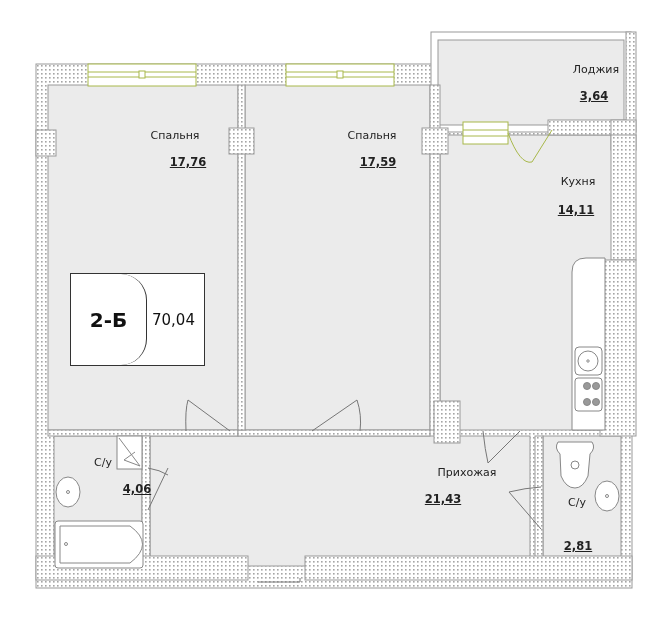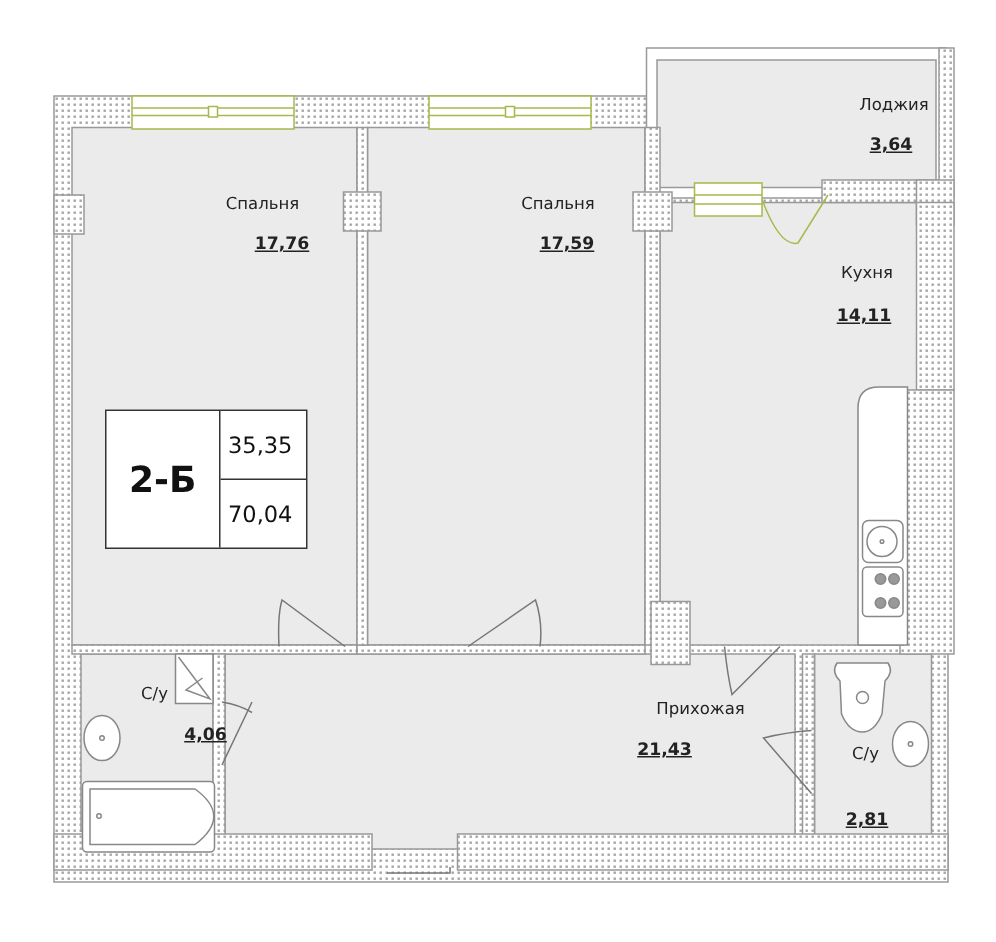--- a/index.html
+++ b/index.html
@@ -1,21 +1,21 @@
 <!DOCTYPE html>
 <html><head>
 <meta charset="utf-8">
 <style>
   html,body{margin:0;padding:0;background:#fff;}
   body{width:664px;height:628px;position:relative;overflow:hidden;font-family:"DejaVu Sans","Liberation Sans",sans-serif;}
   svg{position:absolute;left:0;top:0;}
   .lbl{position:absolute;font-size:11px;color:#222;white-space:nowrap;transform:translateX(-50%);}
   .area{position:absolute;font-size:11.5px;font-weight:bold;color:#222;text-decoration:underline;white-space:nowrap;transform:translateX(-50%);}
   .legend{position:absolute;left:70px;top:273px;width:135px;height:93px;border:1.5px solid #333;background:#fff;display:flex;box-sizing:border-box;}
-  .legend .code{width:75px;border-right:1.5px solid #333;display:flex;align-items:center;justify-content:center;font-weight:bold;font-size:24px;color:#111;}
+  .legend .code{width:75px;border-right:1.5px solid #333;display:flex;align-items:center;justify-content:center;font-weight:bold;font-size:20px;color:#111;border-radius:26px;}
   .legend .vals{flex:1;display:flex;flex-direction:column;}
   .legend .vals div{flex:1;border-bottom:1.5px solid #333;display:flex;align-items:center;padding-left:5px;font-size:15px;color:#111;}
   .legend .vals div:last-child{border-bottom:none;}
 </style>
 </head>
 <body>
 
 <svg width="664" height="628" viewBox="0 0 664 628">
   <defs>
     <pattern id="dots" width="4" height="4" patternUnits="userSpaceOnUse">
@@ -125,16 +125,15 @@
 
 <div class="lbl" style="left:443px;top:466px;padding-left:48px;">Прихожая</div>
 <div class="area" style="left:443px;top:492px;">21,43</div>
 
 <div class="lbl" style="left:577px;top:496px;">С/у</div>
 <div class="area" style="left:578px;top:523px;margin-top:16px;">2,81</div>
 
 <div class="legend">
   <div class="code">2-Б</div>
   <div class="vals">
-    <div>35,35</div>
     <div>70,04</div>
   </div>
 </div>
 
 </body></html>

